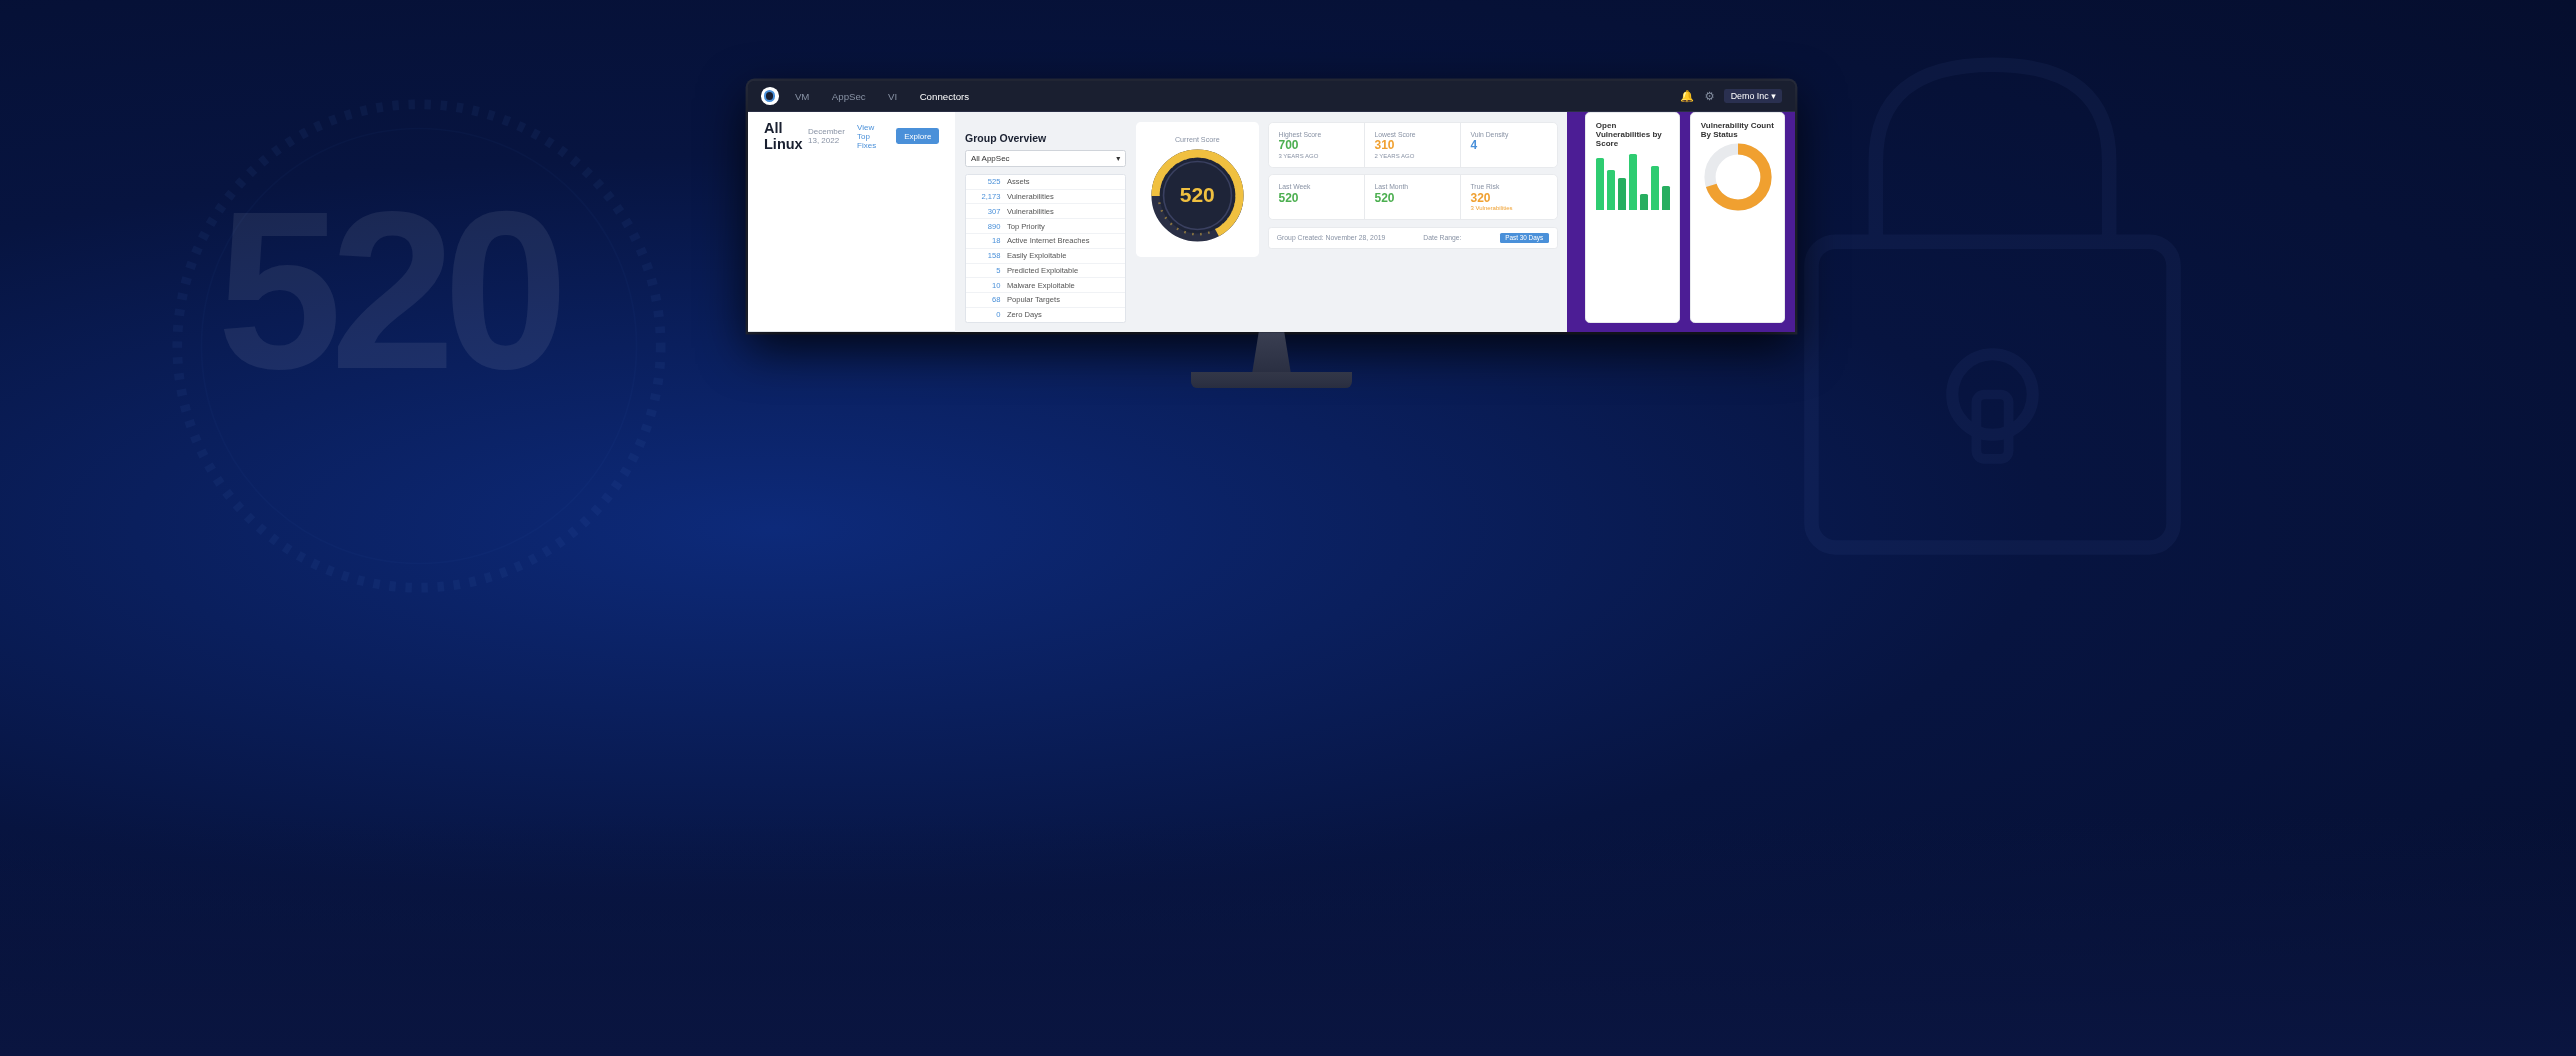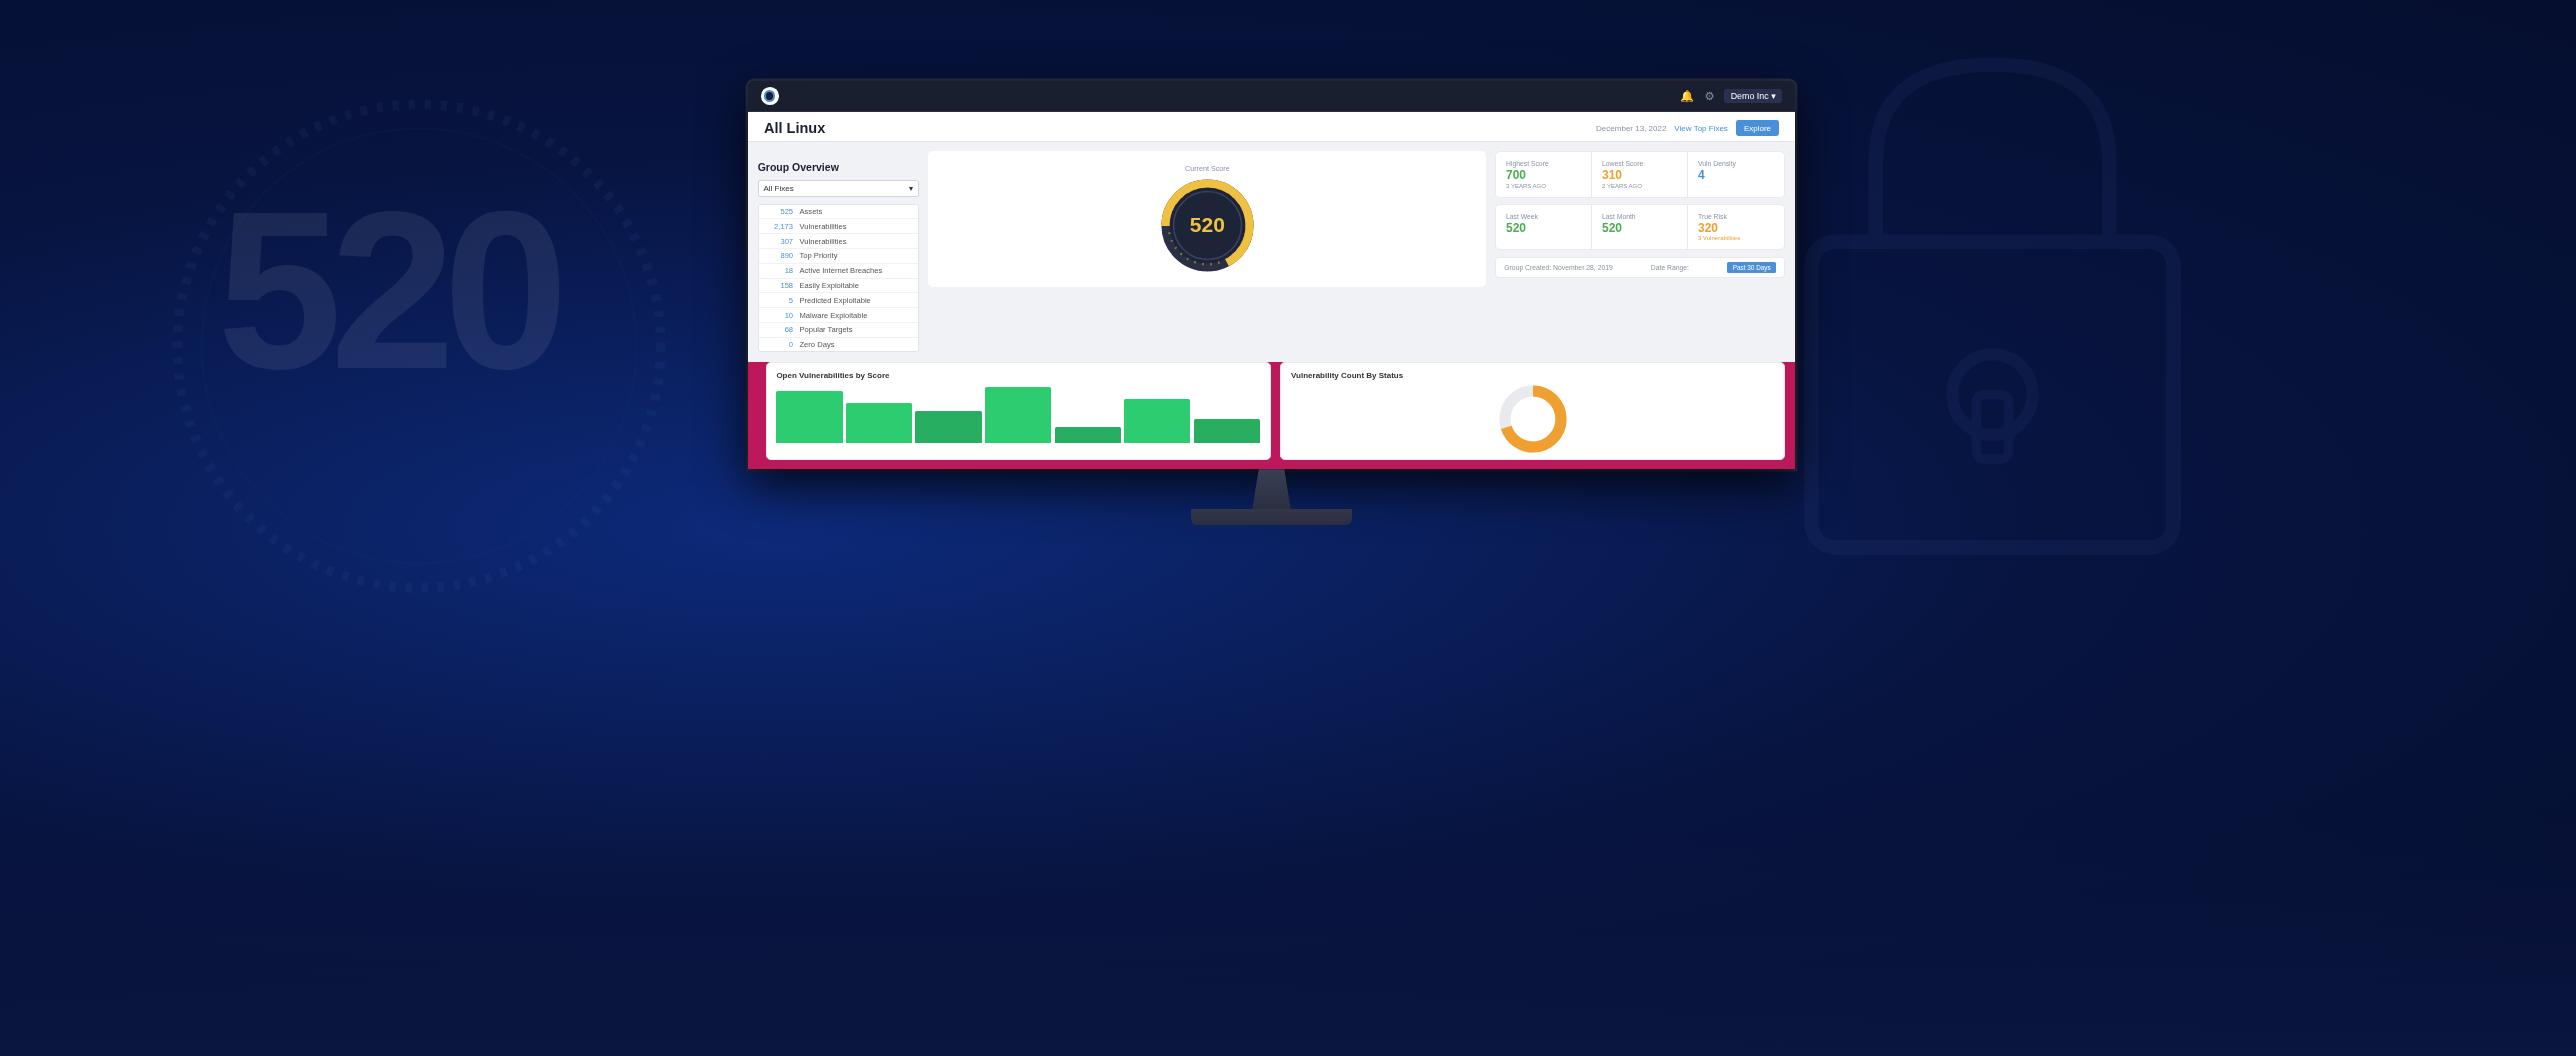--- a/index.html
+++ b/index.html
@@ -117,23 +117,23 @@
       background: #2a3050;
       padding: 2.4px 6.4px;
       border-radius: 2.4px;
       display: flex;
       align-items: center;
       gap: 3.2px;
     }
 
     
     .main-content {
-      background: #be185d;
-      display: flex;
-      flex-direction: column;
+      background: #4c1d95;
+      display: flex;
+      flex-direction: row;
     }
 
     
     .page-header {
       background: #fff;
       padding: 8px 16px 0;
       border-bottom: 0.8px solid #e0e4ea;
     }
 
     .page-header-top {
@@ -486,20 +486,26 @@
   </svg>
 
   <div class="monitor-wrapper">
 
     <div class="monitor-screen">
 
       <div class="navbar">
         <div class="nav-logo">
           <div class="nav-logo-inner"></div>
         </div>
+        <div class="nav-items">
+          <span class="nav-item">VM</span>
+          <span class="nav-item">AppSec</span>
+          <span class="nav-item">VI</span>
+          <span class="nav-item active">Connectors</span>
+        </div>
         <div class="nav-right">
           <span class="nav-bell">🔔</span>
           <span class="nav-gear">⚙</span>
           <span class="nav-user">Demo Inc ▾</span>
         </div>
       </div>
 
       <div class="main-content">
 
         <div class="page-header">
@@ -511,21 +517,21 @@
               <button class="btn-explore">Explore</button>
             </div>
           </div>
         </div>
 
         <div class="content-area">
 
           <div class="left-panel">
             <div class="section-title">Group Overview</div>
             <div class="report-template-select">
-              <span>All Fixes</span>
+              <span>All AppSec</span>
               <span>▾</span>
             </div>
             <div class="stats-table">
               <div class="stats-row">
                 <span class="stats-num">525</span>
                 <span class="stats-label">Assets</span>
               </div>
               <div class="stats-row">
                 <span class="stats-num">2,173</span>
                 <span class="stats-label">Vulnerabilities</span>

